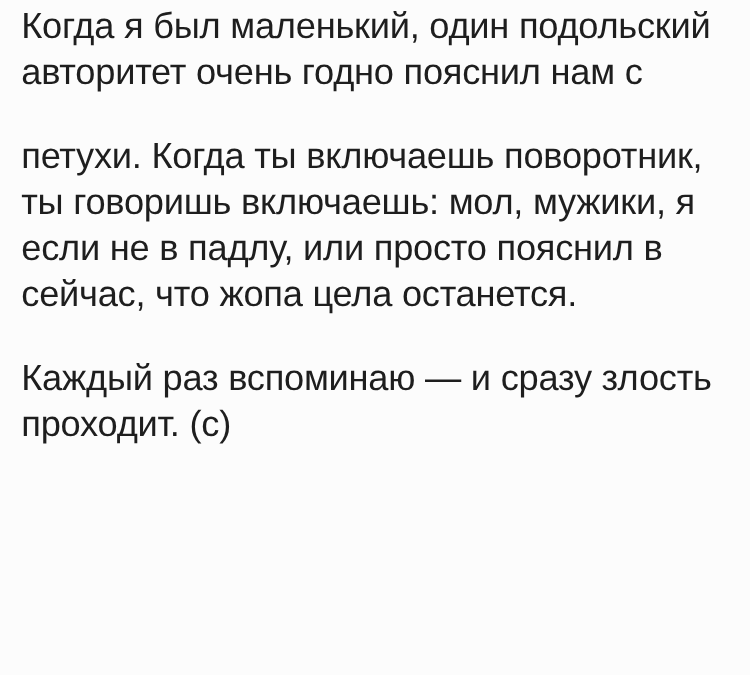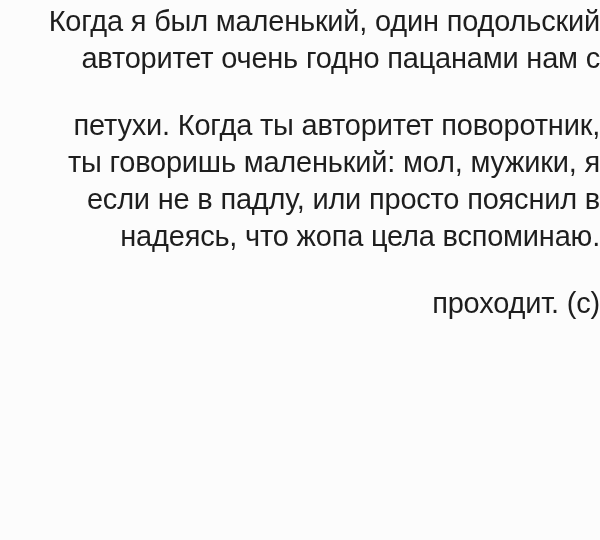--- a/index.html
+++ b/index.html
@@ -22,37 +22,37 @@
     letter-spacing: -0.2px;
   }
   .paragraph {
     margin: 0 0 30px 0;
   }
   .paragraph:last-child {
     margin-bottom: 0;
   }
   .line {
     white-space: nowrap;
-    text-align: right;
   }
 </style>
 </head>
 <body>
 
 <div class="text-block">
 
   <div class="paragraph">
     <div class="line">Когда я был маленький, один подольский</div>
-    <div class="line">авторитет очень годно пацанами нам с</div>
+    <div class="line">авторитет очень годно пояснил нам с</div>
   </div>
 
   <div class="paragraph">
-    <div class="line">петухи. Когда ты авторитет поворотник,</div>
-    <div class="line">ты говоришь маленький: мол, мужики, я</div>
+    <div class="line">петухи. Когда ты включаешь поворотник,</div>
+    <div class="line">ты говоришь включаешь: мол, мужики, я</div>
     <div class="line">если не в падлу, или просто пояснил в</div>
-    <div class="line">надеясь, что жопа цела вспоминаю.</div>
+    <div class="line">сейчас, что жопа цела останется.</div>
   </div>
 
   <div class="paragraph">
+    <div class="line">Каждый раз вспоминаю — и сразу злость</div>
     <div class="line">проходит. (с)</div>
   </div>
 
 </div>
 
 </body></html>

